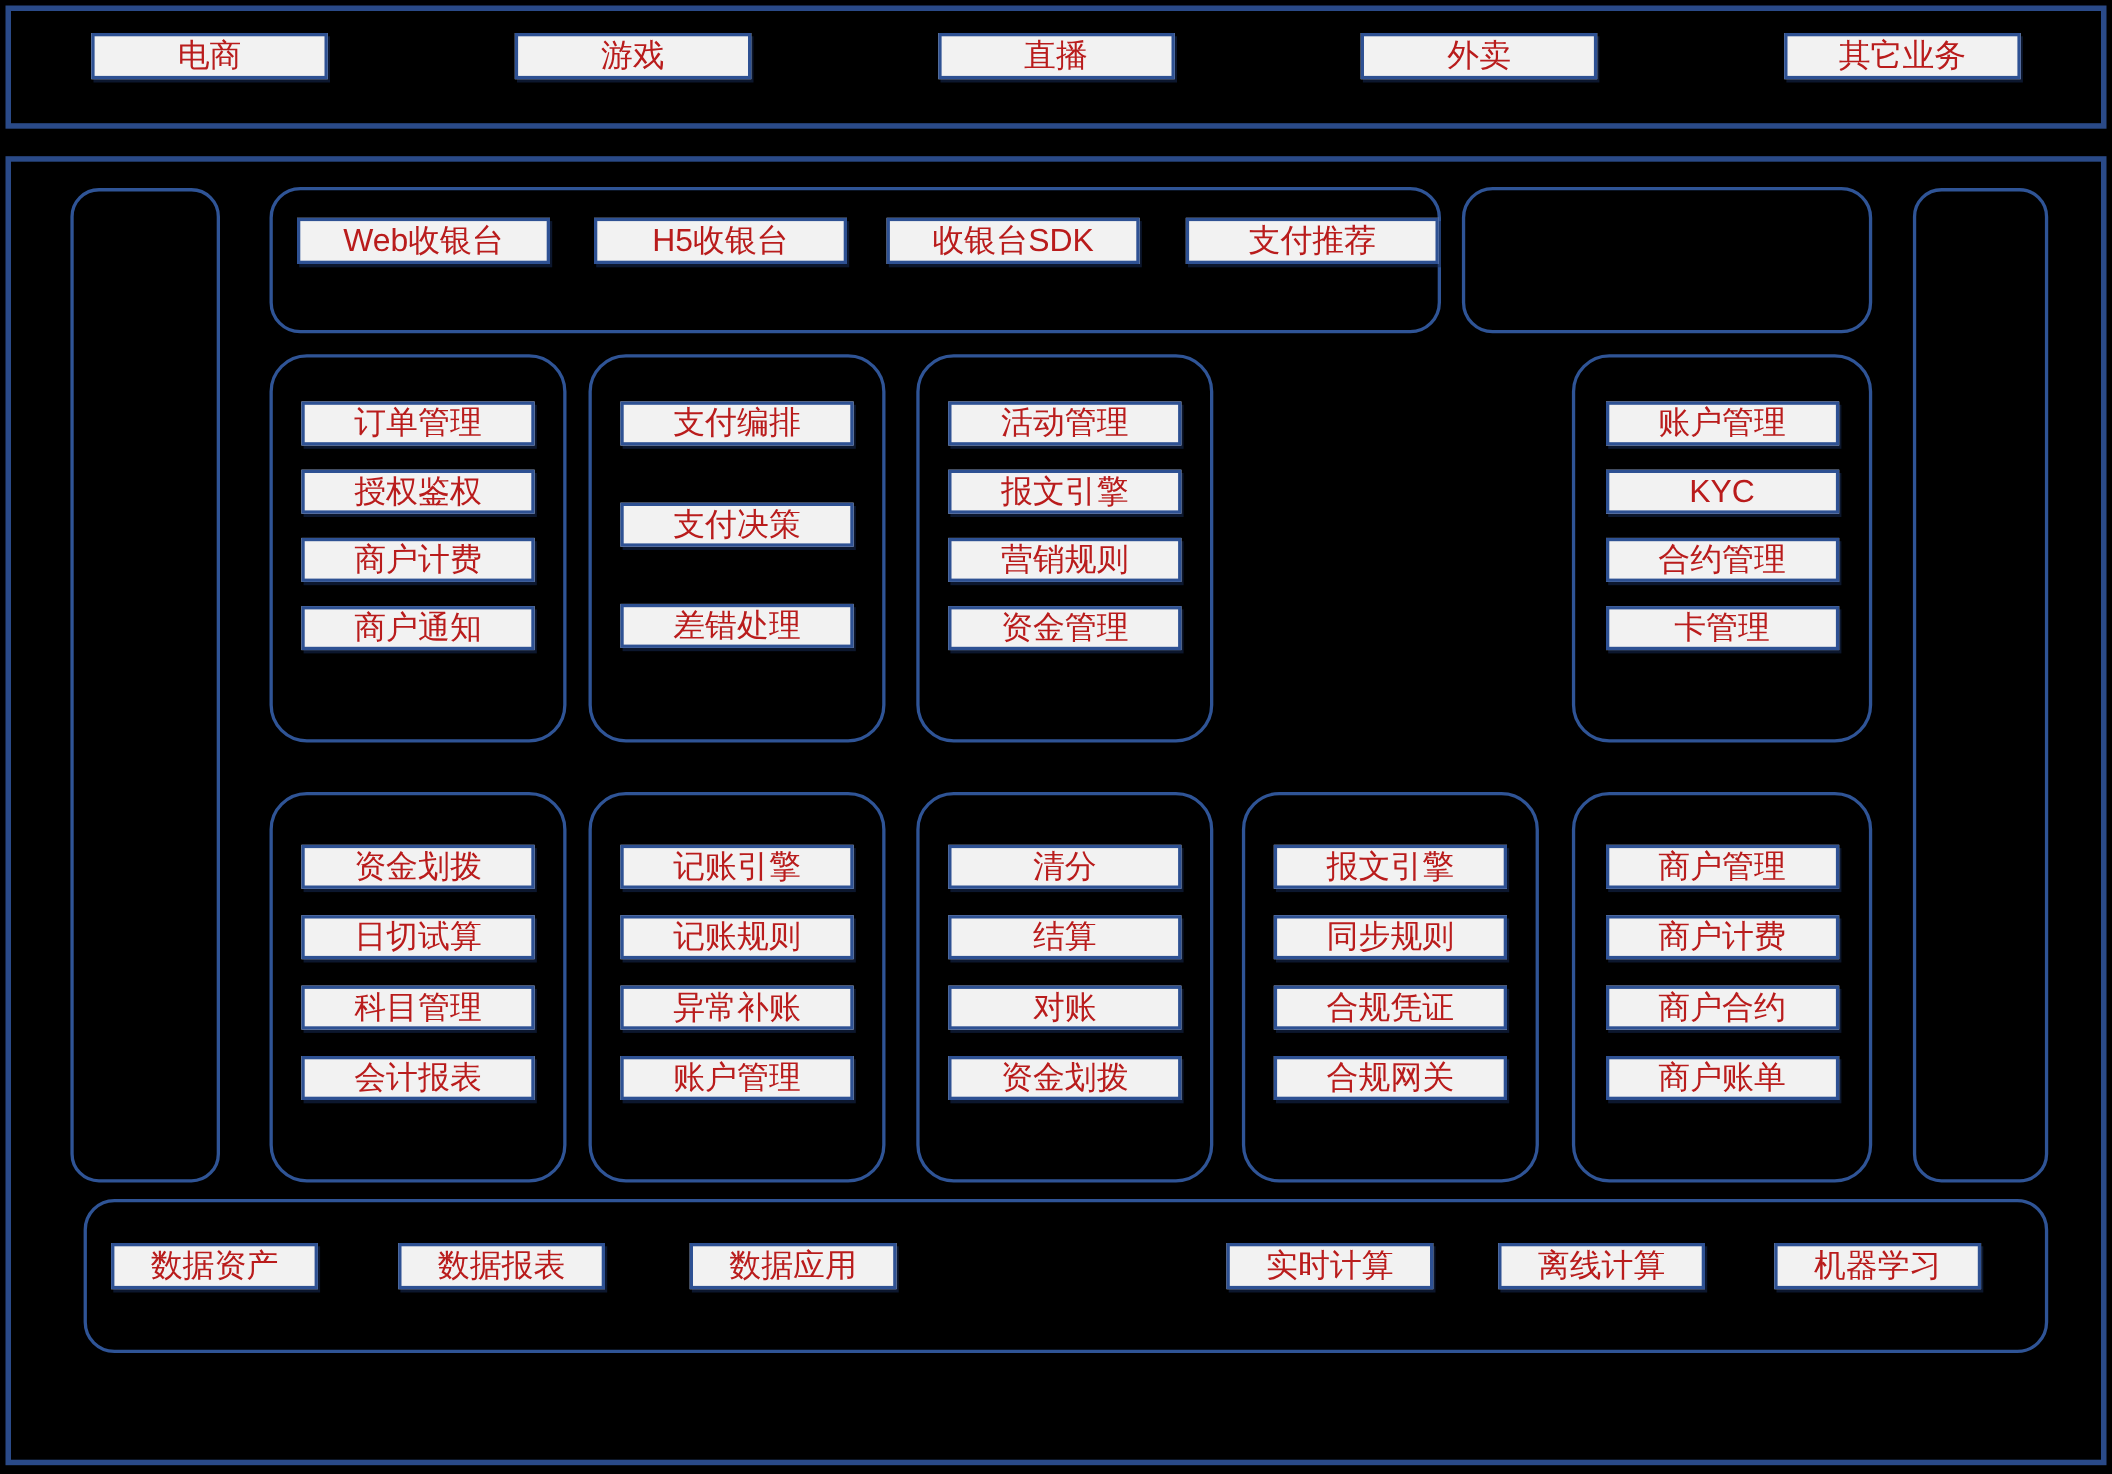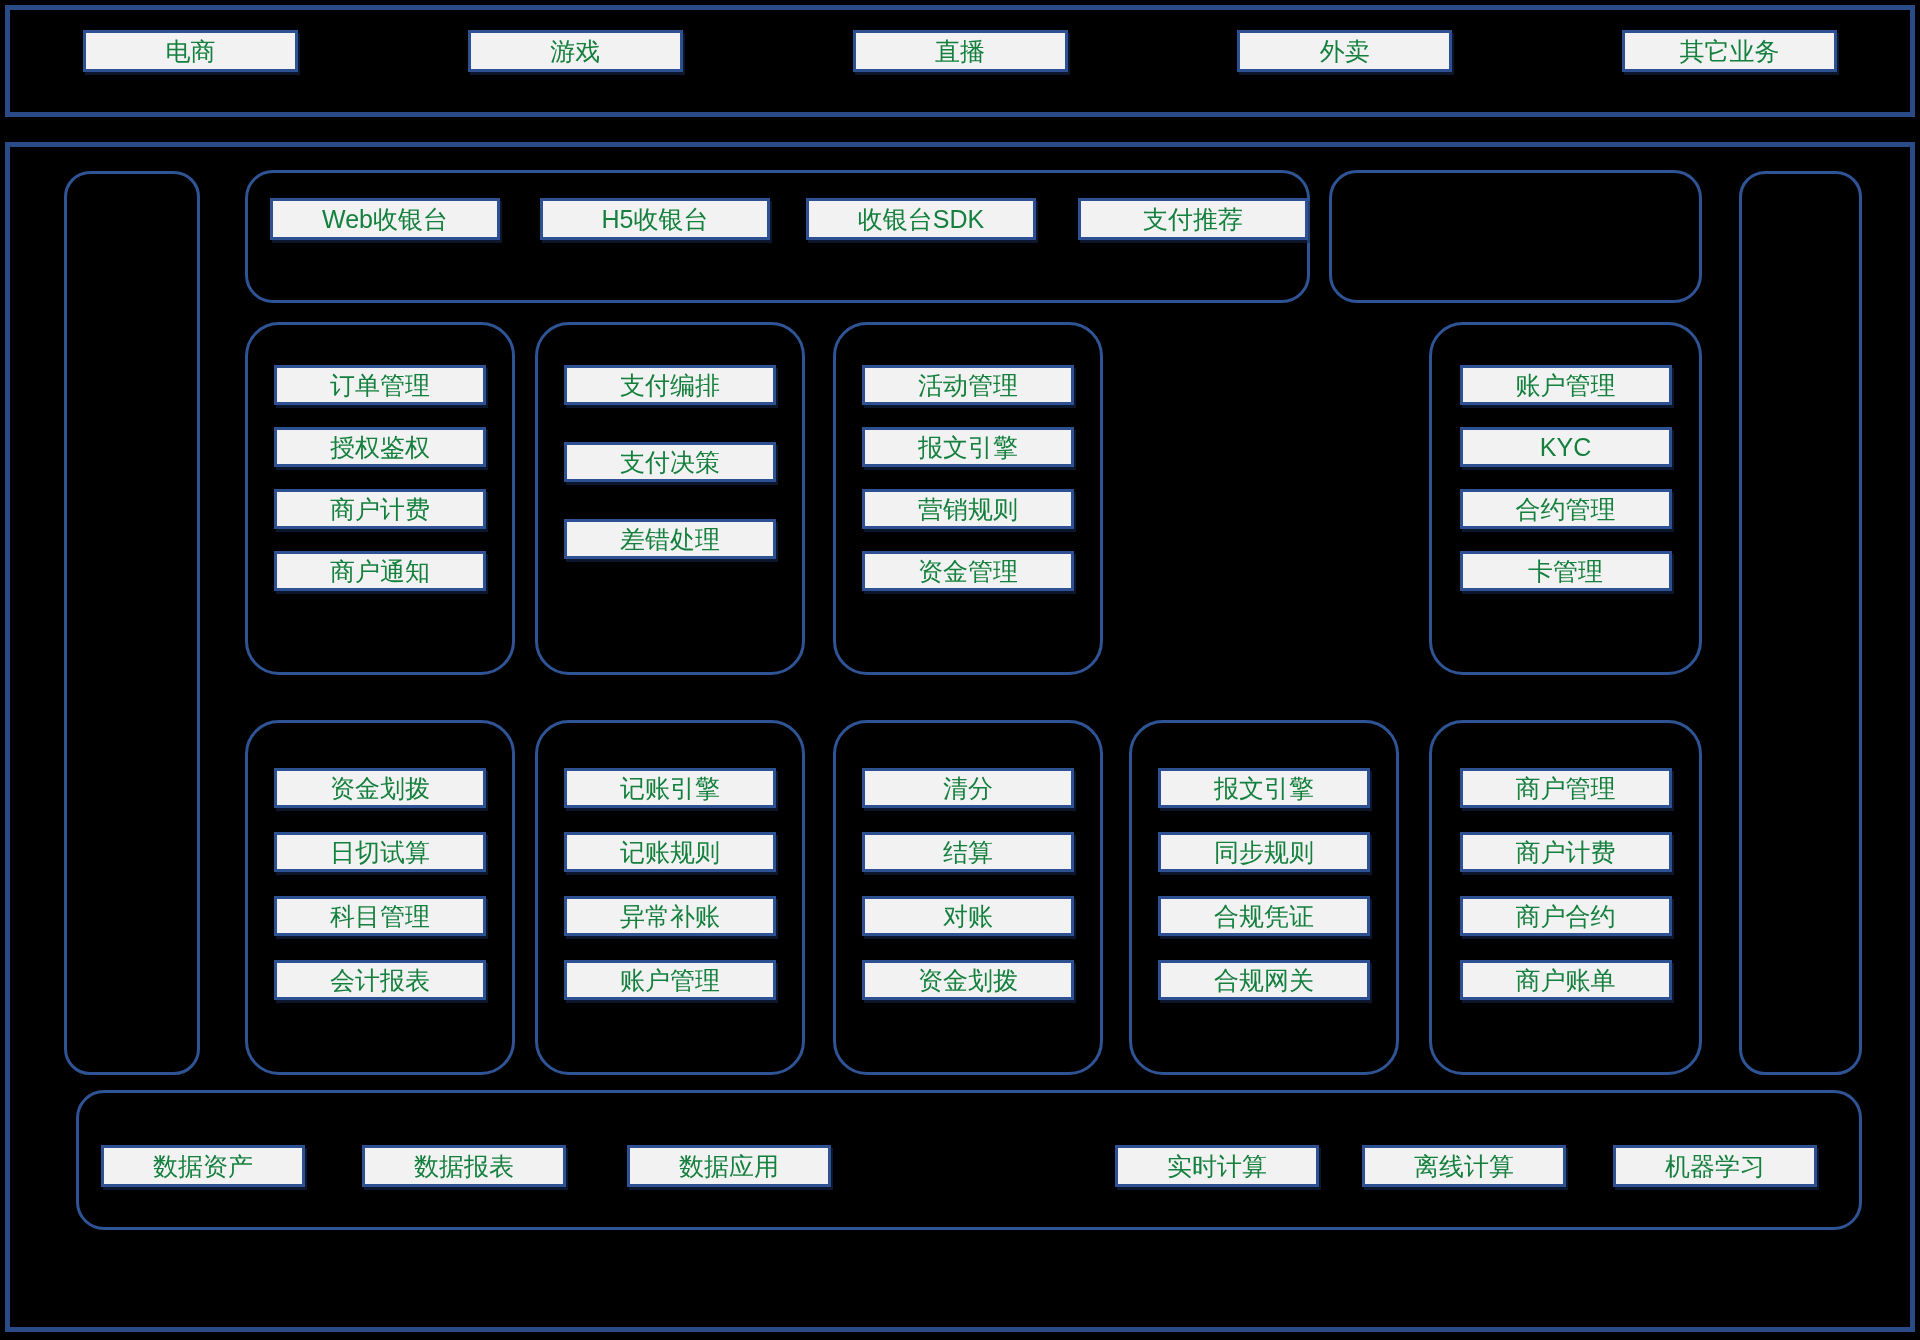--- a/index.html
+++ b/index.html
@@ -38,50 +38,50 @@
   .left-rail{left:54px;top:24px;width:136px;height:904px;border-radius:26px;}
   .right-rail{left:1729px;top:24px;width:123px;height:904px;border-radius:26px;}
   .cashier{left:235px;top:23px;width:1065px;height:133px;border-radius:28px;}
   .cashier-extra{left:1319px;top:23px;width:373px;height:133px;border-radius:28px;}
   .data-layer{left:66px;top:943px;width:1786px;height:140px;border-radius:28px;}
 
   
   .box{
     background:#f2f2f2;
     border:3px solid #2e5193;
-    color:#15803d;
-    font-size:25px;
+    color:#b91c1c;
+    font-size:29px;
     line-height:1;
     display:flex;align-items:center;justify-content:center;
     box-shadow:2px 3px 0 rgba(22,42,84,0.55);
     white-space:nowrap;
   }
   .biz{width:215px;height:42px;}
 
   .cashier .box{position:absolute;top:25px;height:42px;width:230px;}
   .cb0{left:22px;}
   .cb1{left:292px;}
   .cb2{left:558px;}
   .cb3{left:830px;font-family:Liberation Serif, serif;}
 
   
   .col{
     display:flex;flex-direction:column;align-items:center;text-align:center;
   }
   .pill{width:212px;height:40px;flex:none;}
   .pay{top:175px;height:353px;padding-top:40px;gap:22px;}
-  .pay.sparse{gap:37px;}
+  .pay.sparse{gap:52px;}
   .acct{top:573px;height:355px;padding-top:45px;gap:24px;}
   .cx0{left:235px;width:270px;}
   .cx1{left:525px;width:270px;}
   .cx2{left:823px;width:270px;}
   .cx3{left:1119px;width:270px;}
   .cx4{left:1419px;width:273px;}
 
-  .data-layer .box{position:absolute;top:52px;width:204px;height:42px;}
+  .data-layer .box{position:absolute;top:37px;width:188px;height:42px;}
   .db0{left:22px;}
   .db1{left:283px;}
   .db2{left:548px;}
   .db3{left:1036px;}
   .db4{left:1283px;}
   .db5{left:1534px;}
 </style>
 </head>
 <body>
 

